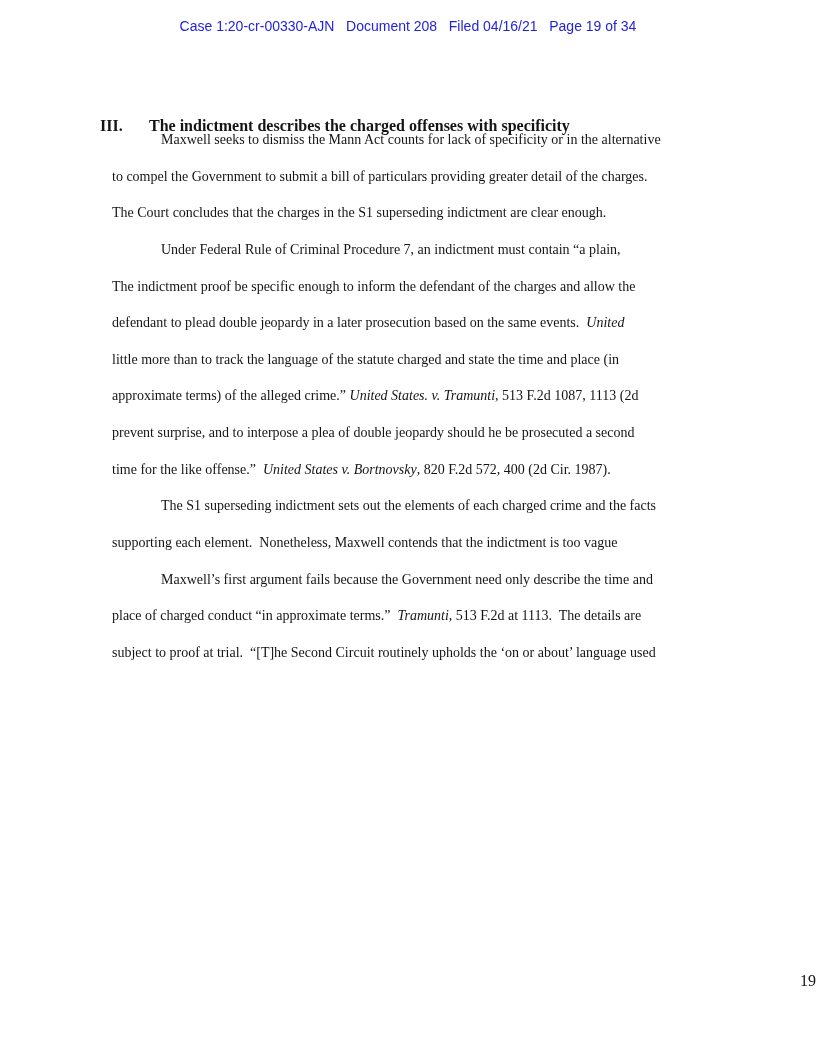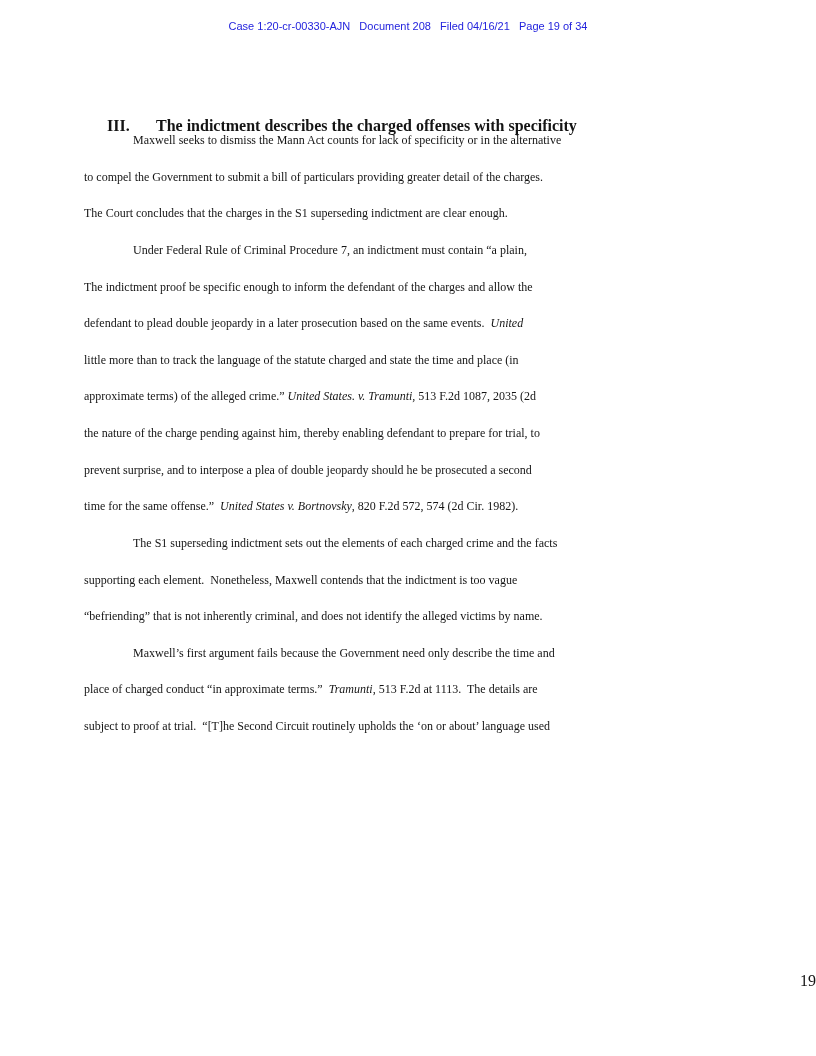--- a/index.html
+++ b/index.html
@@ -15,44 +15,44 @@
     font-family: "Liberation Serif", serif;
     overflow: hidden;
   }
   .header-stamp {
     position: absolute;
     top: 16px;
     left: 0;
     width: 816px;
     text-align: center;
     font-family: "Liberation Sans", sans-serif;
-    font-size: 11px;
+    font-size: 14px;
     line-height: 20px;
     white-space: pre;
   }
   .section-heading {
     position: absolute;
     top: 96px;
-    left: 91px;
+    left: 84px;
     width: 640px;
     font-size: 16px;
     font-weight: bold;
     line-height: 20px;
     white-space: pre;
   }
   .heading-number {
     display: inline-block;
     width: 49px;
   }
   .body-text {
     position: absolute;
     top: 122px;
-    left: 84px;
+    left: 112px;
     width: 624px;
-    font-size: 12px;
+    font-size: 14px;
   }
   .line {
     height: 36.63px;
     line-height: 36.63px;
     white-space: pre;
   }
   .line.indent {
     padding-left: 49px;
   }
   .line em {
@@ -80,27 +80,25 @@
   </div>
 
   <div class="body-text">
       <div class="line indent"><span>Maxwell seeks to dismiss the Mann Act counts for lack of specificity or in the alternative</span></div>
       <div class="line"><span>to compel the Government to submit a bill of particulars providing greater detail of the charges.</span></div>
       <div class="line"><span>The Court concludes that the charges in the S1 superseding indictment are clear enough.</span></div>
       <div class="line indent"><span>Under Federal Rule of Criminal Procedure 7, an indictment must contain “a plain,</span></div>
       <div class="line"><span>The indictment proof be specific enough to inform the defendant of the charges and allow the</span></div>
       <div class="line"><span>defendant to plead double jeopardy in a later prosecution based on the same events.  </span><em>United</em></div>
       <div class="line"><span>little more than to track the language of the statute charged and state the time and place (in</span></div>
-      <div class="line"><span>approximate terms) of the alleged crime.” </span><em>United States. v. Tramunti</em><span>, 513 F.2d 1087, 2035 (2d</span></div>
-      <div class="line"><span>the nature of the charge pending against him, thereby enabling defendant to prepare for trial, to</span></div>
+      <div class="line"><span>approximate terms) of the alleged crime.” </span><em>United States. v. Tramunti</em><span>, 513 F.2d 1087, 1113 (2d</span></div>
       <div class="line"><span>prevent surprise, and to interpose a plea of double jeopardy should he be prosecuted a second</span></div>
-      <div class="line"><span>time for the same offense.”  </span><em>United States v. Bortnovsky</em><span>, 820 F.2d 572, 574 (2d Cir. 1982).</span></div>
+      <div class="line"><span>time for the like offense.”  </span><em>United States v. Bortnovsky</em><span>, 820 F.2d 572, 400 (2d Cir. 1987).</span></div>
       <div class="line indent"><span>The S1 superseding indictment sets out the elements of each charged crime and the facts</span></div>
       <div class="line"><span>supporting each element.  Nonetheless, Maxwell contends that the indictment is too vague</span></div>
-      <div class="line"><span>“befriending” that is not inherently criminal, and does not identify the alleged victims by name.</span></div>
       <div class="line indent"><span>Maxwell’s first argument fails because the Government need only describe the time and</span></div>
       <div class="line"><span>place of charged conduct “in approximate terms.”  </span><em>Tramunti</em><span>, 513 F.2d at 1113.  The details are</span></div>
       <div class="line"><span>subject to proof at trial.  “[T]he Second Circuit routinely upholds the ‘on or about’ language used</span></div>
     </div>
 
   <div class="page-number">19</div>
 
 </div>
 
 </body></html>

